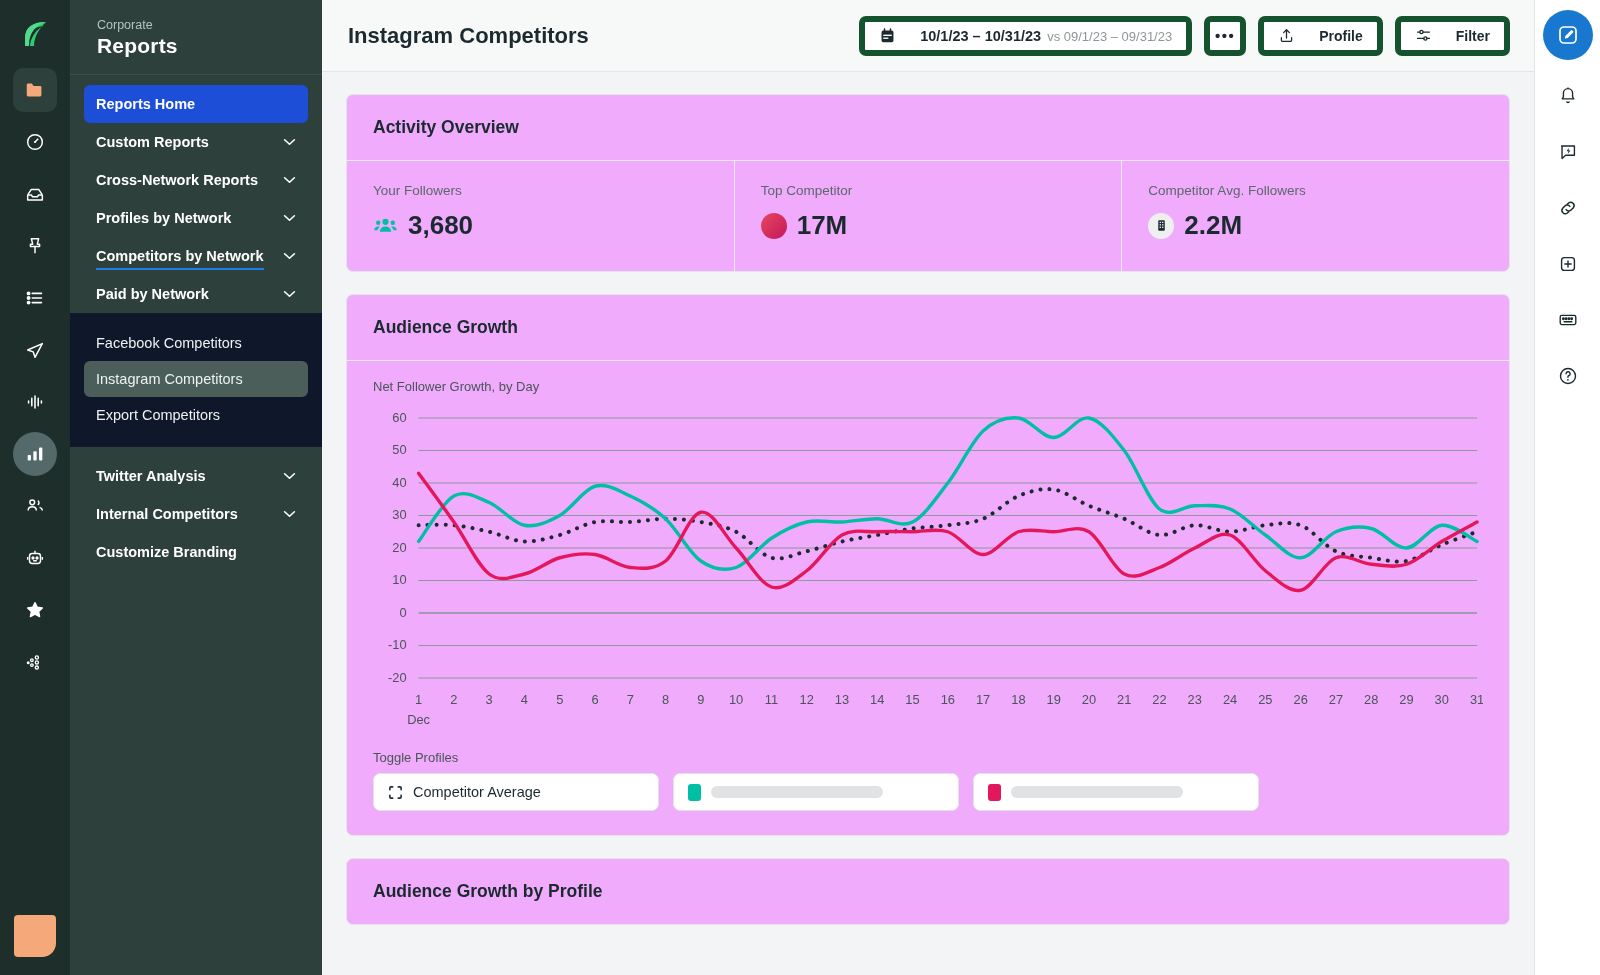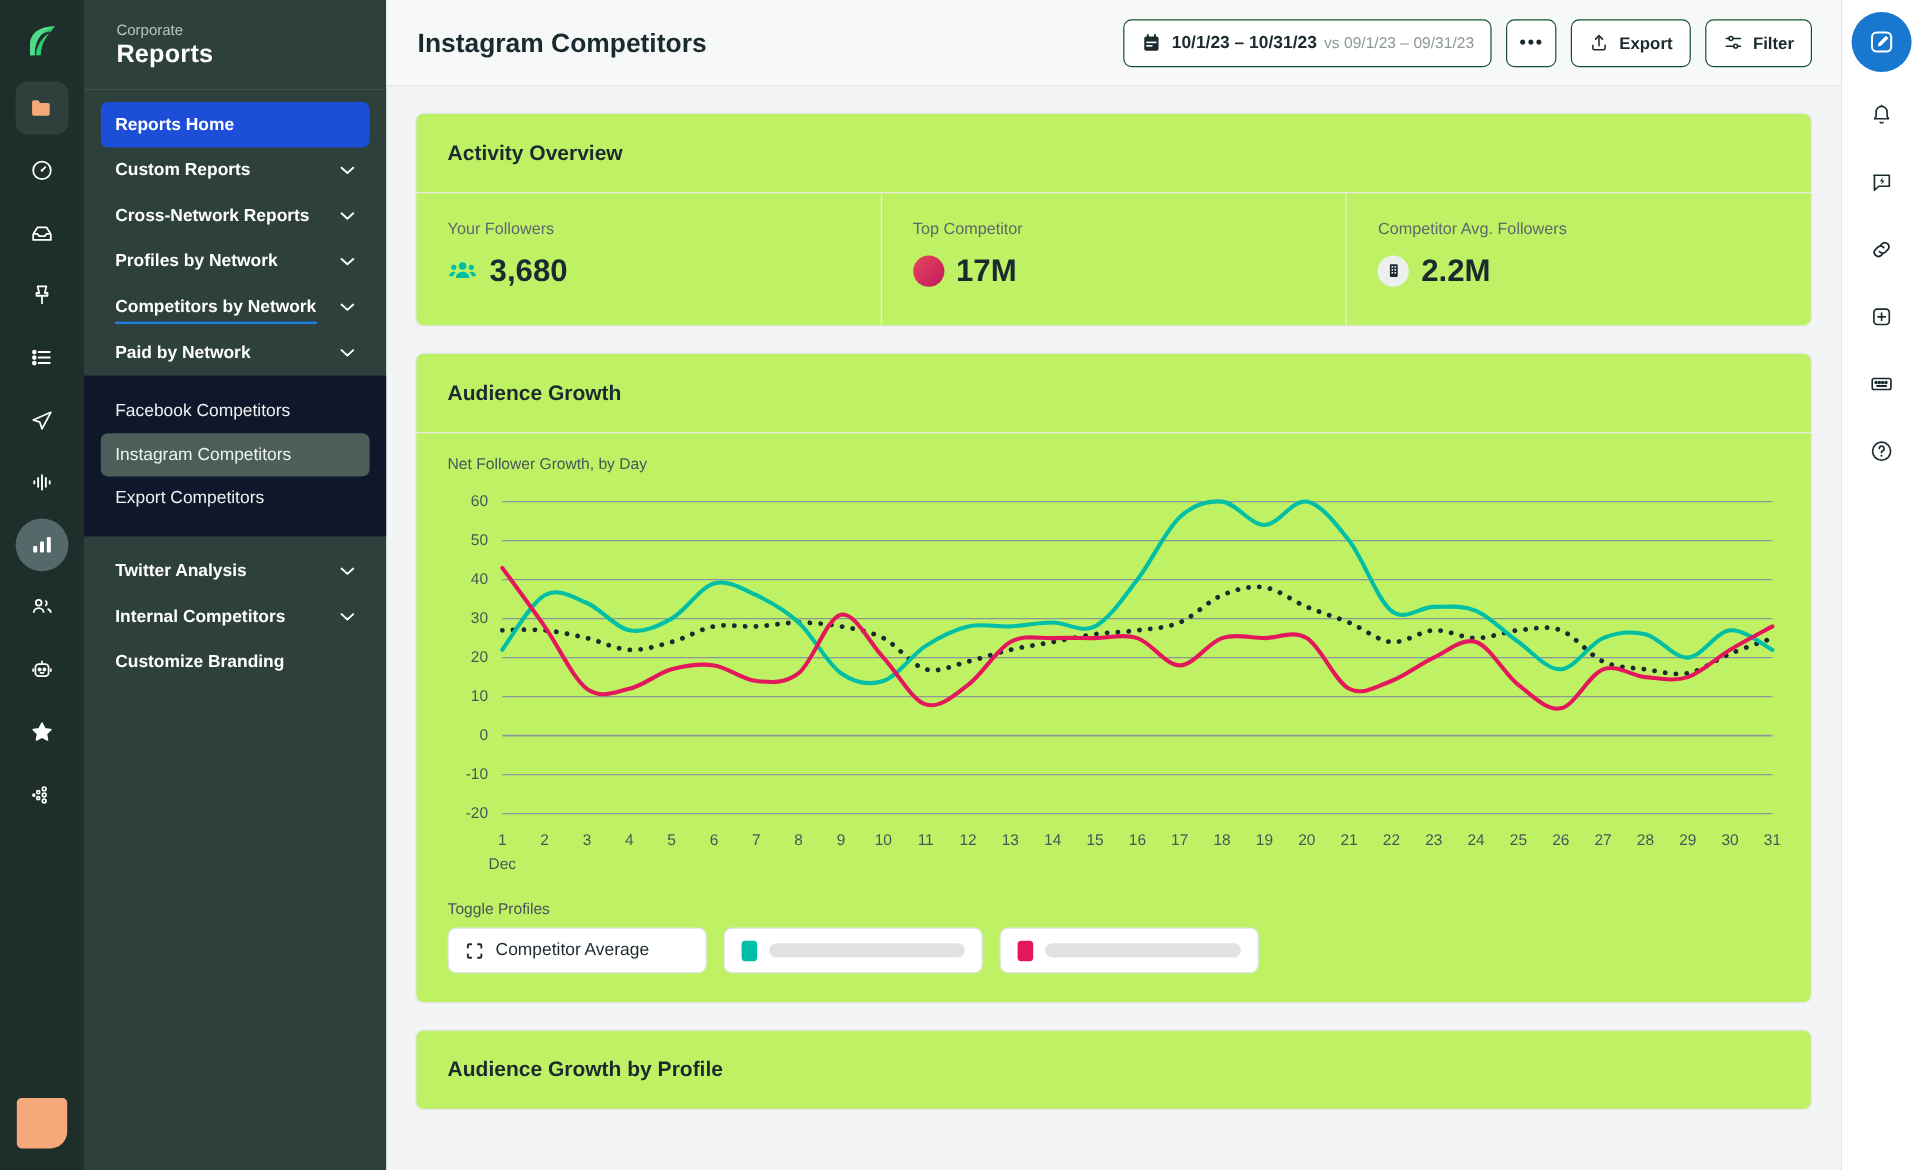--- a/index.html
+++ b/index.html
@@ -59,50 +59,50 @@
 
   
   .main { flex: 1 1 auto; display: flex; flex-direction: column; min-width: 0; background: #f2f4f5; }
   .topbar {
     height: 72px; flex: 0 0 72px; background: #f7f8f8;
     border-bottom: 1px solid #e3e6e7;
     display: flex; align-items: center; padding: 0 24px 0 26px; gap: 12px;
   }
   .page-title { font-size: 22px; font-weight: 700; color: #1b2a2f; flex: 1 1 auto; }
   .btn {
-    height: 40px; border: 1px solid #14532d; background: #fff; border-radius: 7px;
-    display: flex; align-items: center; gap: 8px; padding: 0 14px;
+    height: 40px; border: 6px solid #14532d; background: #fff; border-radius: 7px;
+    display: flex; align-items: center; gap: 24px; padding: 0 14px;
     font-size: 14px; color: #1b2a2f; font-weight: 600;
   }
   .btn.sq { width: 42px; justify-content: center; padding: 0; }
   .daterange { font-weight: 700; font-size: 14.5px; }
   .daterange .cmp { font-weight: 400; color: #8d9699; font-size: 13px; margin-left: 6px; }
   .dots { letter-spacing: 1.5px; font-size: 15px; line-height: 1; }
 
   .content { flex: 1 1 auto; overflow: hidden; padding: 22px 24px 0 24px; }
-  .card { background: #bef264; border: 1px solid #e3e6e7; border-radius: 7px; margin-bottom: 22px; }
+  .card { background: #f0abfc; border: 1px solid #e3e6e7; border-radius: 7px; margin-bottom: 22px; }
   .card-head { padding: 22px 26px; font-size: 17.5px; font-weight: 700; color: #1b2a2f; }
   .card-head.bordered { border-bottom: 1px solid #e8eaeb; }
 
   .kpis { display: flex; }
   .kpi { flex: 1 1 0; padding: 22px 26px 30px 26px; border-right: 1px solid #e8eaeb; }
   .kpi:last-child { border-right: none; }
   .kpi-label { font-size: 13.5px; color: #5d686b; margin-bottom: 12px; }
   .kpi-value { display: flex; align-items: center; gap: 10px; font-size: 26px; font-weight: 700; color: #1b2a2f; }
   .dot-gradient { width: 26px; height: 26px; border-radius: 50%; background: linear-gradient(135deg,#e8465f 0%, #c2185b 100%); }
   .bld-circle { width: 26px; height: 26px; border-radius: 50%; background: #eef0f0; display: flex; align-items: center; justify-content: center; }
 
   
   .chart-wrap { padding: 18px 26px 24px 26px; }
   .chart-sub { font-size: 13px; color: #4a5558; margin-bottom: 10px; }
   .chart-svg { display: block; width: 100%; height: 330px; }
   .toggle-label { font-size: 13px; color: #4a5558; margin: 16px 0 8px 0; }
   .chips { display: flex; gap: 14px; }
   .chip {
-    width: 216px; height: 38px; border: 1px solid #dfe3e4; border-radius: 7px; background: #fff;
+    width: 286px; height: 38px; border: 1px solid #dfe3e4; border-radius: 7px; background: #fff;
     display: flex; align-items: center; gap: 10px; padding: 0 14px; font-size: 14.5px; color: #1b2a2f;
   }
   .sw { width: 13px; height: 17px; border-radius: 3px; flex: 0 0 13px; }
   .skel { height: 12px; border-radius: 6px; background: #e0e2e3; flex: 1 1 auto; max-width: 172px; }
 
   
   .right-rail {
     width: 66px; flex: 0 0 66px; background: #fff; border-left: 1px solid #e3e6e7;
     display: flex; flex-direction: column; align-items: center; padding-top: 10px; gap: 16px;
   }
@@ -297,21 +297,21 @@
       <div class="btn sq">
         <span class="dots">•••</span>
       </div>
 
       <div class="btn">
         <svg width="17" height="17" viewBox="0 0 20 20" fill="none" stroke="#1b2a2f" stroke-width="1.5" stroke-linecap="round" stroke-linejoin="round">
             <path d="M10 13V3.5"></path>
             <path d="M6.6 6.6L10 3.2l3.4 3.4"></path>
             <path d="M4 12.5v3a1.5 1.5 0 0 0 1.5 1.5h9a1.5 1.5 0 0 0 1.5-1.5v-3"></path>
           </svg>
-        <span>Export</span>
+        <span>Profile</span>
       </div>
 
       <div class="btn">
         <svg width="17" height="17" viewBox="0 0 20 20" fill="none" stroke="#1b2a2f" stroke-width="1.5" stroke-linecap="round">
             <path d="M3 6h3M9.5 6H17M3 13.5h7.5M14 13.5h3"></path>
             <circle cx="7.6" cy="6" r="1.9"></circle>
             <circle cx="12.2" cy="13.5" r="1.9"></circle>
           </svg>
         <span>Filter</span>
       </div>

